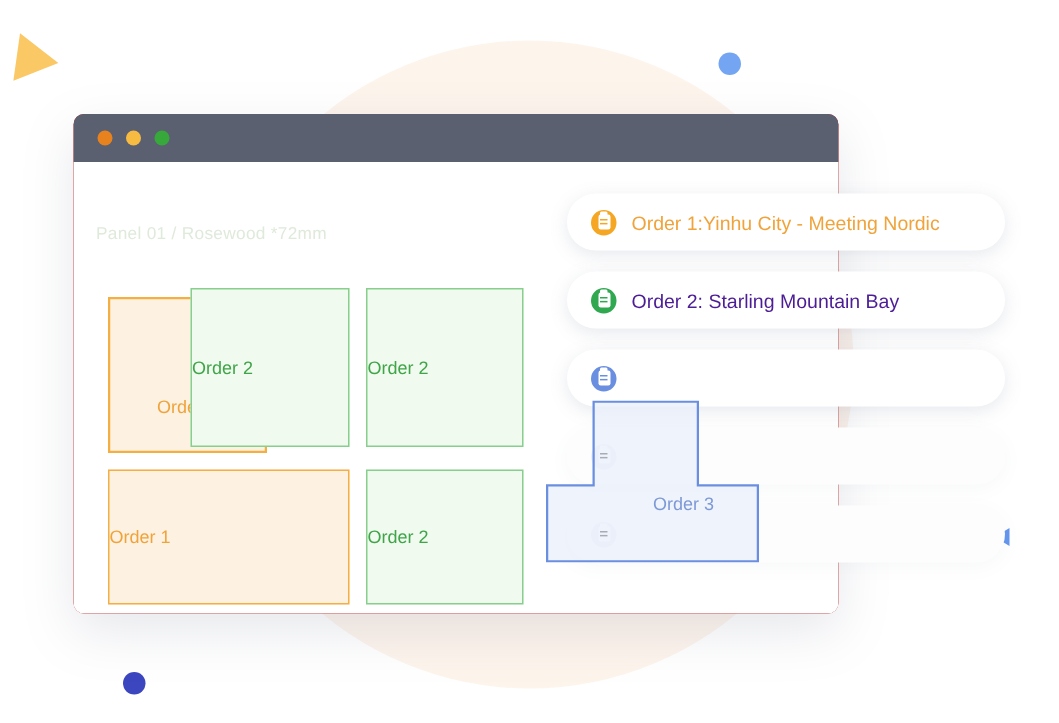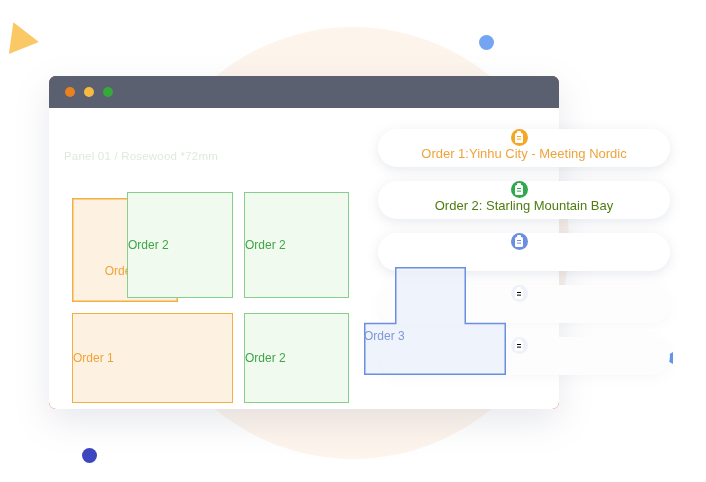--- a/index.html
+++ b/index.html
@@ -171,21 +171,21 @@
     left: 364px;
     top: 267px;
     width: 142px;
     height: 108px;
   }
   .tshape-text {
     position: absolute;
     left: 0;
     top: 62px;
     width: 112px;
-    text-align: left;
+    text-align: right;
     font-size: 12px;
     color: #7d99d6;
   }
 
   
   .cards {
     position: absolute;
     left: 378px;
     top: 129px;
     width: 292px;
@@ -195,21 +195,20 @@
     height: 38px;
     border-radius: 19px;
     background: #ffffff;
     box-shadow: 0 3px 12px rgba(110,125,150,.17);
     display: flex;
     align-items: center;
     padding: 0 16px;
     margin-bottom: 14px;
     font-size: 13px;
     white-space: nowrap;
-    flex-direction: column;
   }
   .order-card.ghost {
     box-shadow: 0 3px 12px rgba(110,125,150,.055);
     background: #fdfdfe;
   }
   .order-card .card-icon {
     width: 17px;
     height: 17px;
     border-radius: 50%;
     margin-right: 10px;
@@ -244,21 +243,21 @@
     width: 4.8px;
     height: 1px;
     background: currentColor;
     box-shadow: 0 2.6px 0 0 currentColor;
   }
 
   .card-1 { color: #f0a33a; }
   .card-1 .card-icon { background: #f5a623; }
   .card-1 .glyph { color: #f5a623; }
 
-  .card-2 { color: #4d7c0f; }
+  .card-2 { color: #4c1d95; }
   .card-2 .card-icon { background: #2fa84f; }
   .card-2 .glyph { color: #2fa84f; }
 
   .card-3 { color: #6b8fe0; }
   .card-3 .card-icon { background: #6b8fe0; }
   .card-3 .glyph { color: #6b8fe0; }
 
   .order-card.ghost .card-icon { background: #eef1f7; }
 </style>
 </head>

